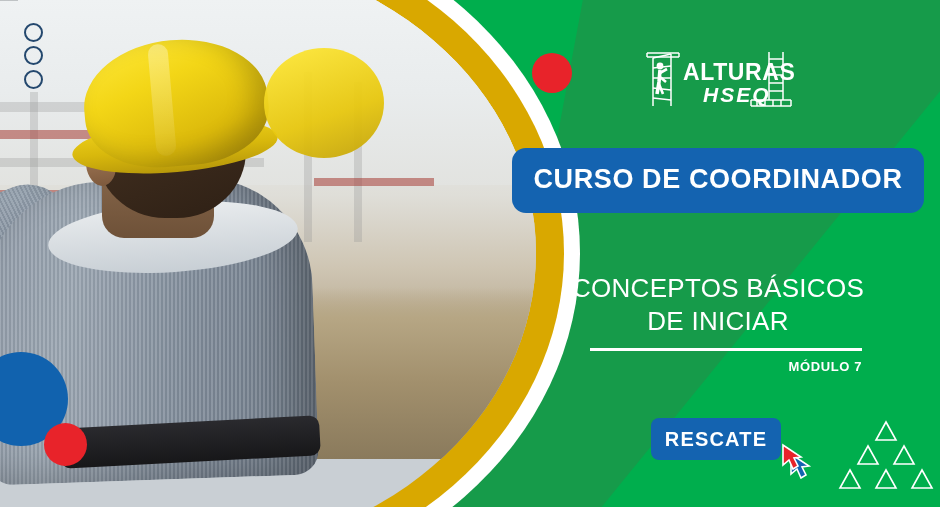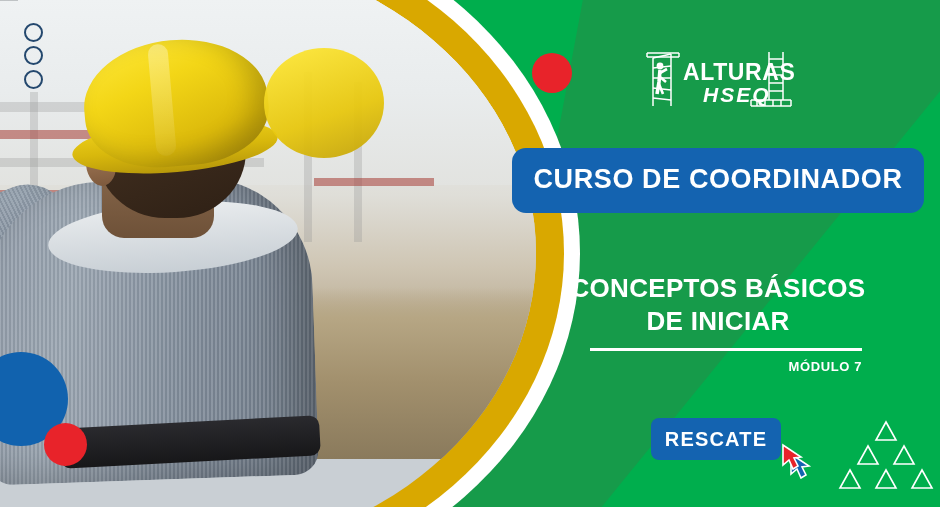--- a/index.html
+++ b/index.html
@@ -312,21 +312,21 @@
   .subtitle {
     position: absolute;
     left: 512px;
     top: 272px;
     width: 412px;
     text-align: center;
     color: #ffffff;
   }
   .subtitle-line {
     font-size: 26px;
-    font-weight: bold;
+    font-weight: normal;
     line-height: 1.28;
     letter-spacing: .3px;
   }
   .divider {
     position: absolute;
     left: 590px;
     top: 348px;
     width: 272px;
     height: 3px;
     background: #ffffff;

